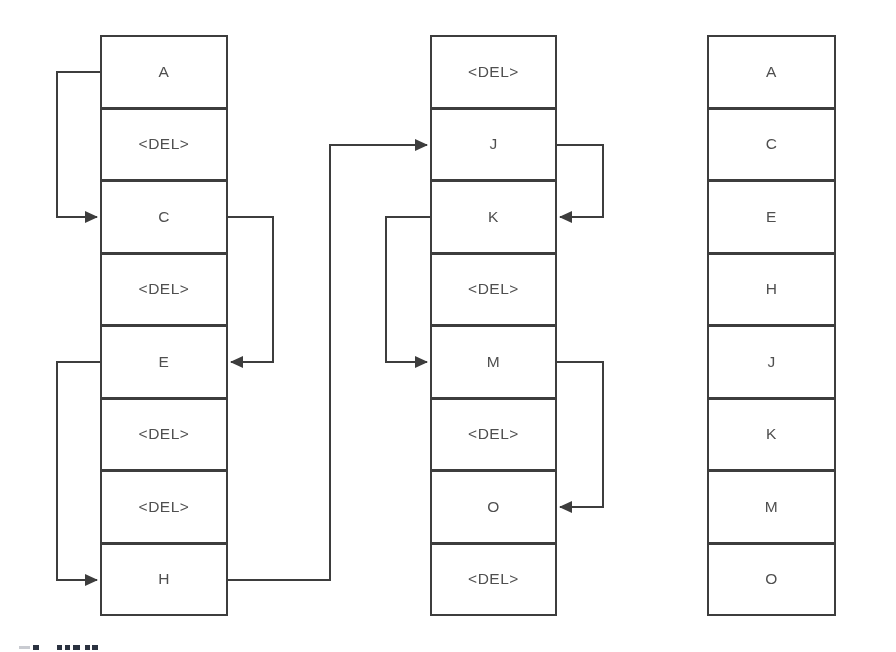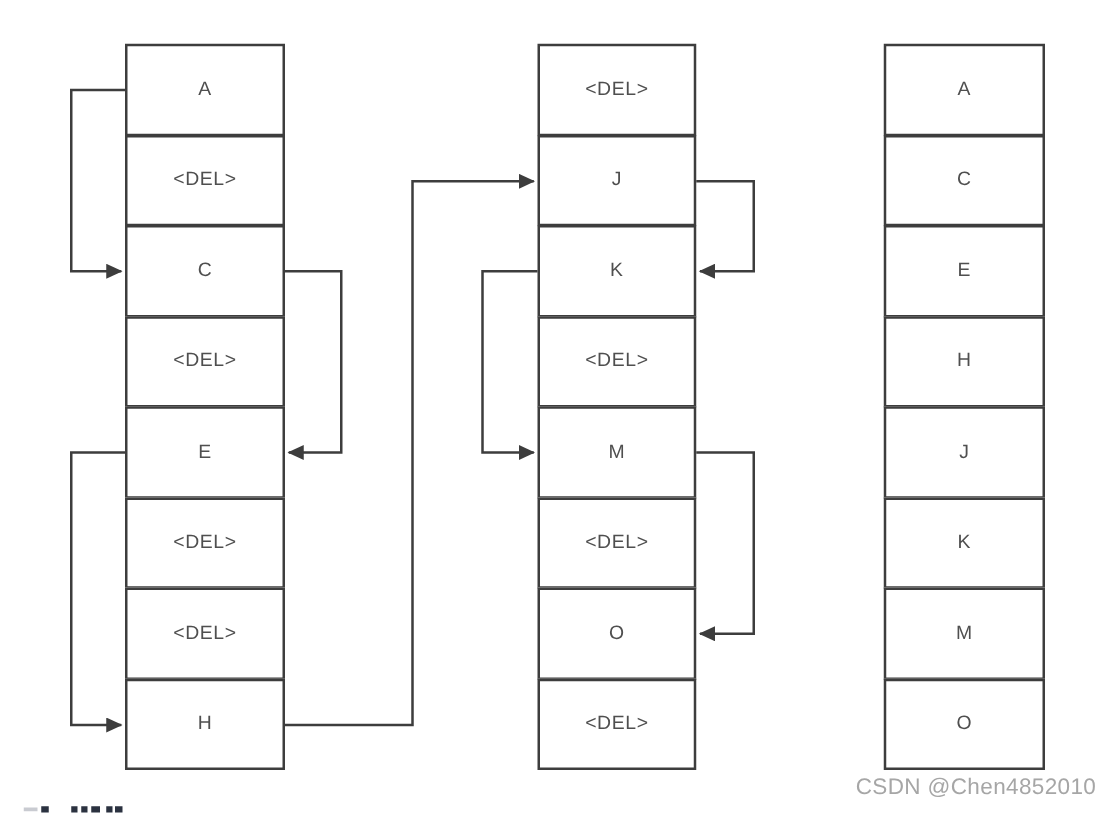--- a/index.html
+++ b/index.html
@@ -127,21 +127,20 @@
 
     <polyline points="228,580 330,580 330,145 427,145" marker-end="url(#arrowhead)"></polyline>
 
     <polyline points="557,145 603,145 603,217 560,217" marker-end="url(#arrowhead)"></polyline>
 
     <polyline points="430,217 386,217 386,362 427,362" marker-end="url(#arrowhead)"></polyline>
 
     <polyline points="557,362 603,362 603,507 560,507" marker-end="url(#arrowhead)"></polyline>
   </svg>
 
-  <div class="watermark">CSDN @Chen4852010</div>
 
   <div class="clipped-text">
     <div class="frag light" style="left:1px;  width:11px;"></div>
     <div class="frag" style="left:15px; width:6px;"></div>
     <div class="frag" style="left:39px; width:5px;"></div>
     <div class="frag" style="left:47px; width:5px;"></div>
     <div class="frag" style="left:55px; width:7px;"></div>
     <div class="frag" style="left:67px; width:5px;"></div>
     <div class="frag" style="left:74px; width:6px;"></div>
   </div>

